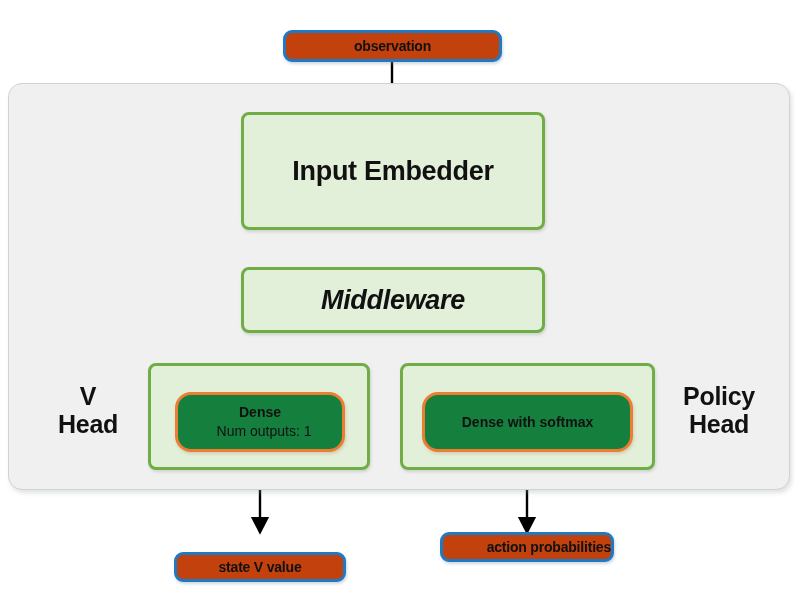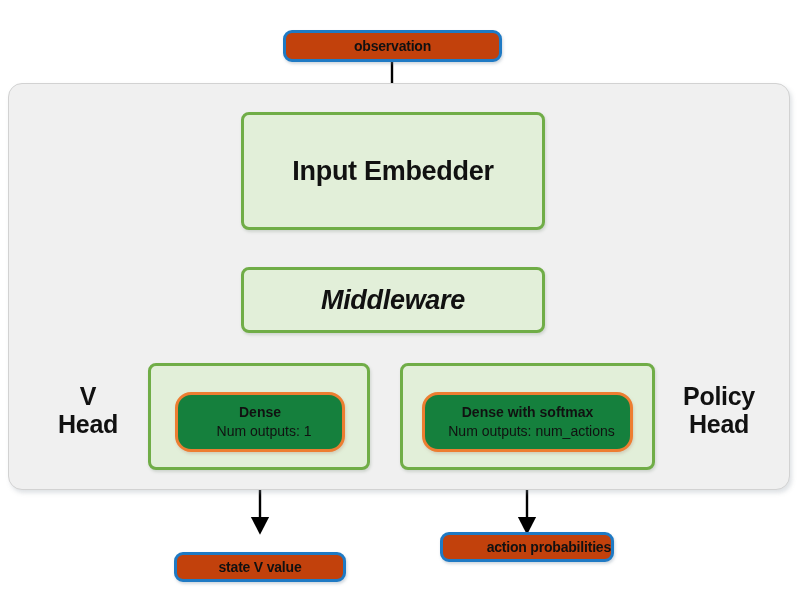--- a/index.html
+++ b/index.html
@@ -158,21 +158,20 @@
   <span class="label">Middleware</span>
 </div>
 
 <div class="node dense-node" style="left:175px; top:392px; width:170px; height:60px;">
   <span class="title">Dense</span>
   <span class="sub">Num outputs: 1</span>
 </div>
 
 <div class="node dense-node" style="left:422px; top:392px; width:211px; height:60px;">
   <span class="title">Dense with softmax</span>
-  <span class="sub">Num outputs: num_actions</span>
 </div>
 
 <div class="node io-node" style="left:174px; top:532px; width:172px; height:30px;margin-top:20px;">
   <span class="label">state V value</span>
 </div>
 
 <div class="node io-node" style="left:440px; top:532px; width:174px; height:30px;align-items:flex-end;">
   <span class="label">action probabilities</span>
 </div>
 

